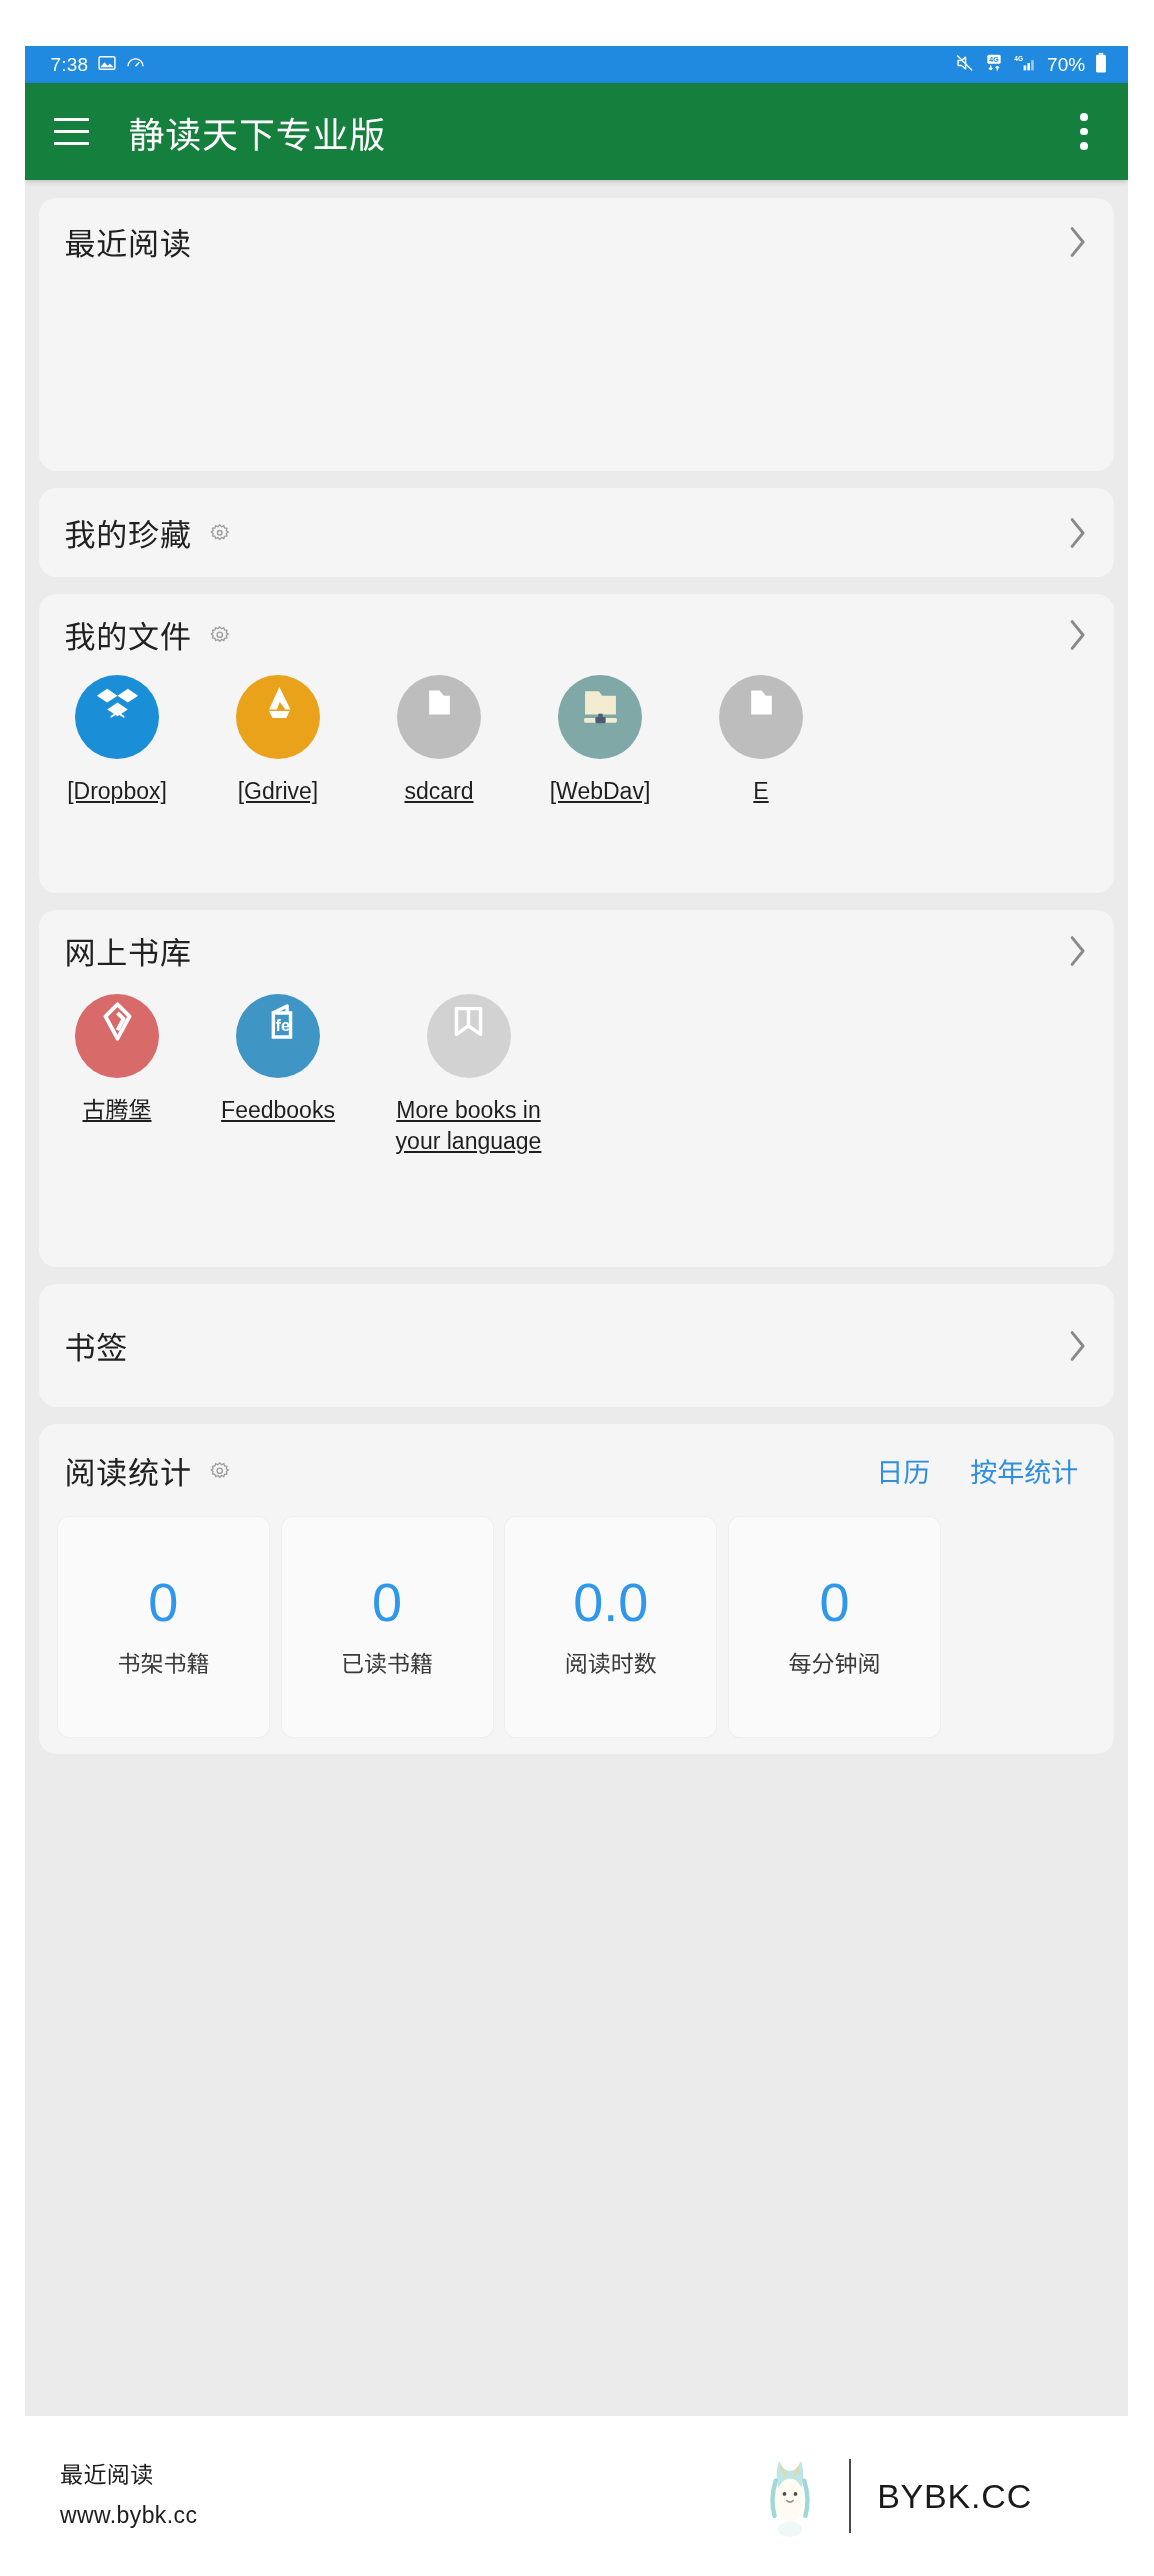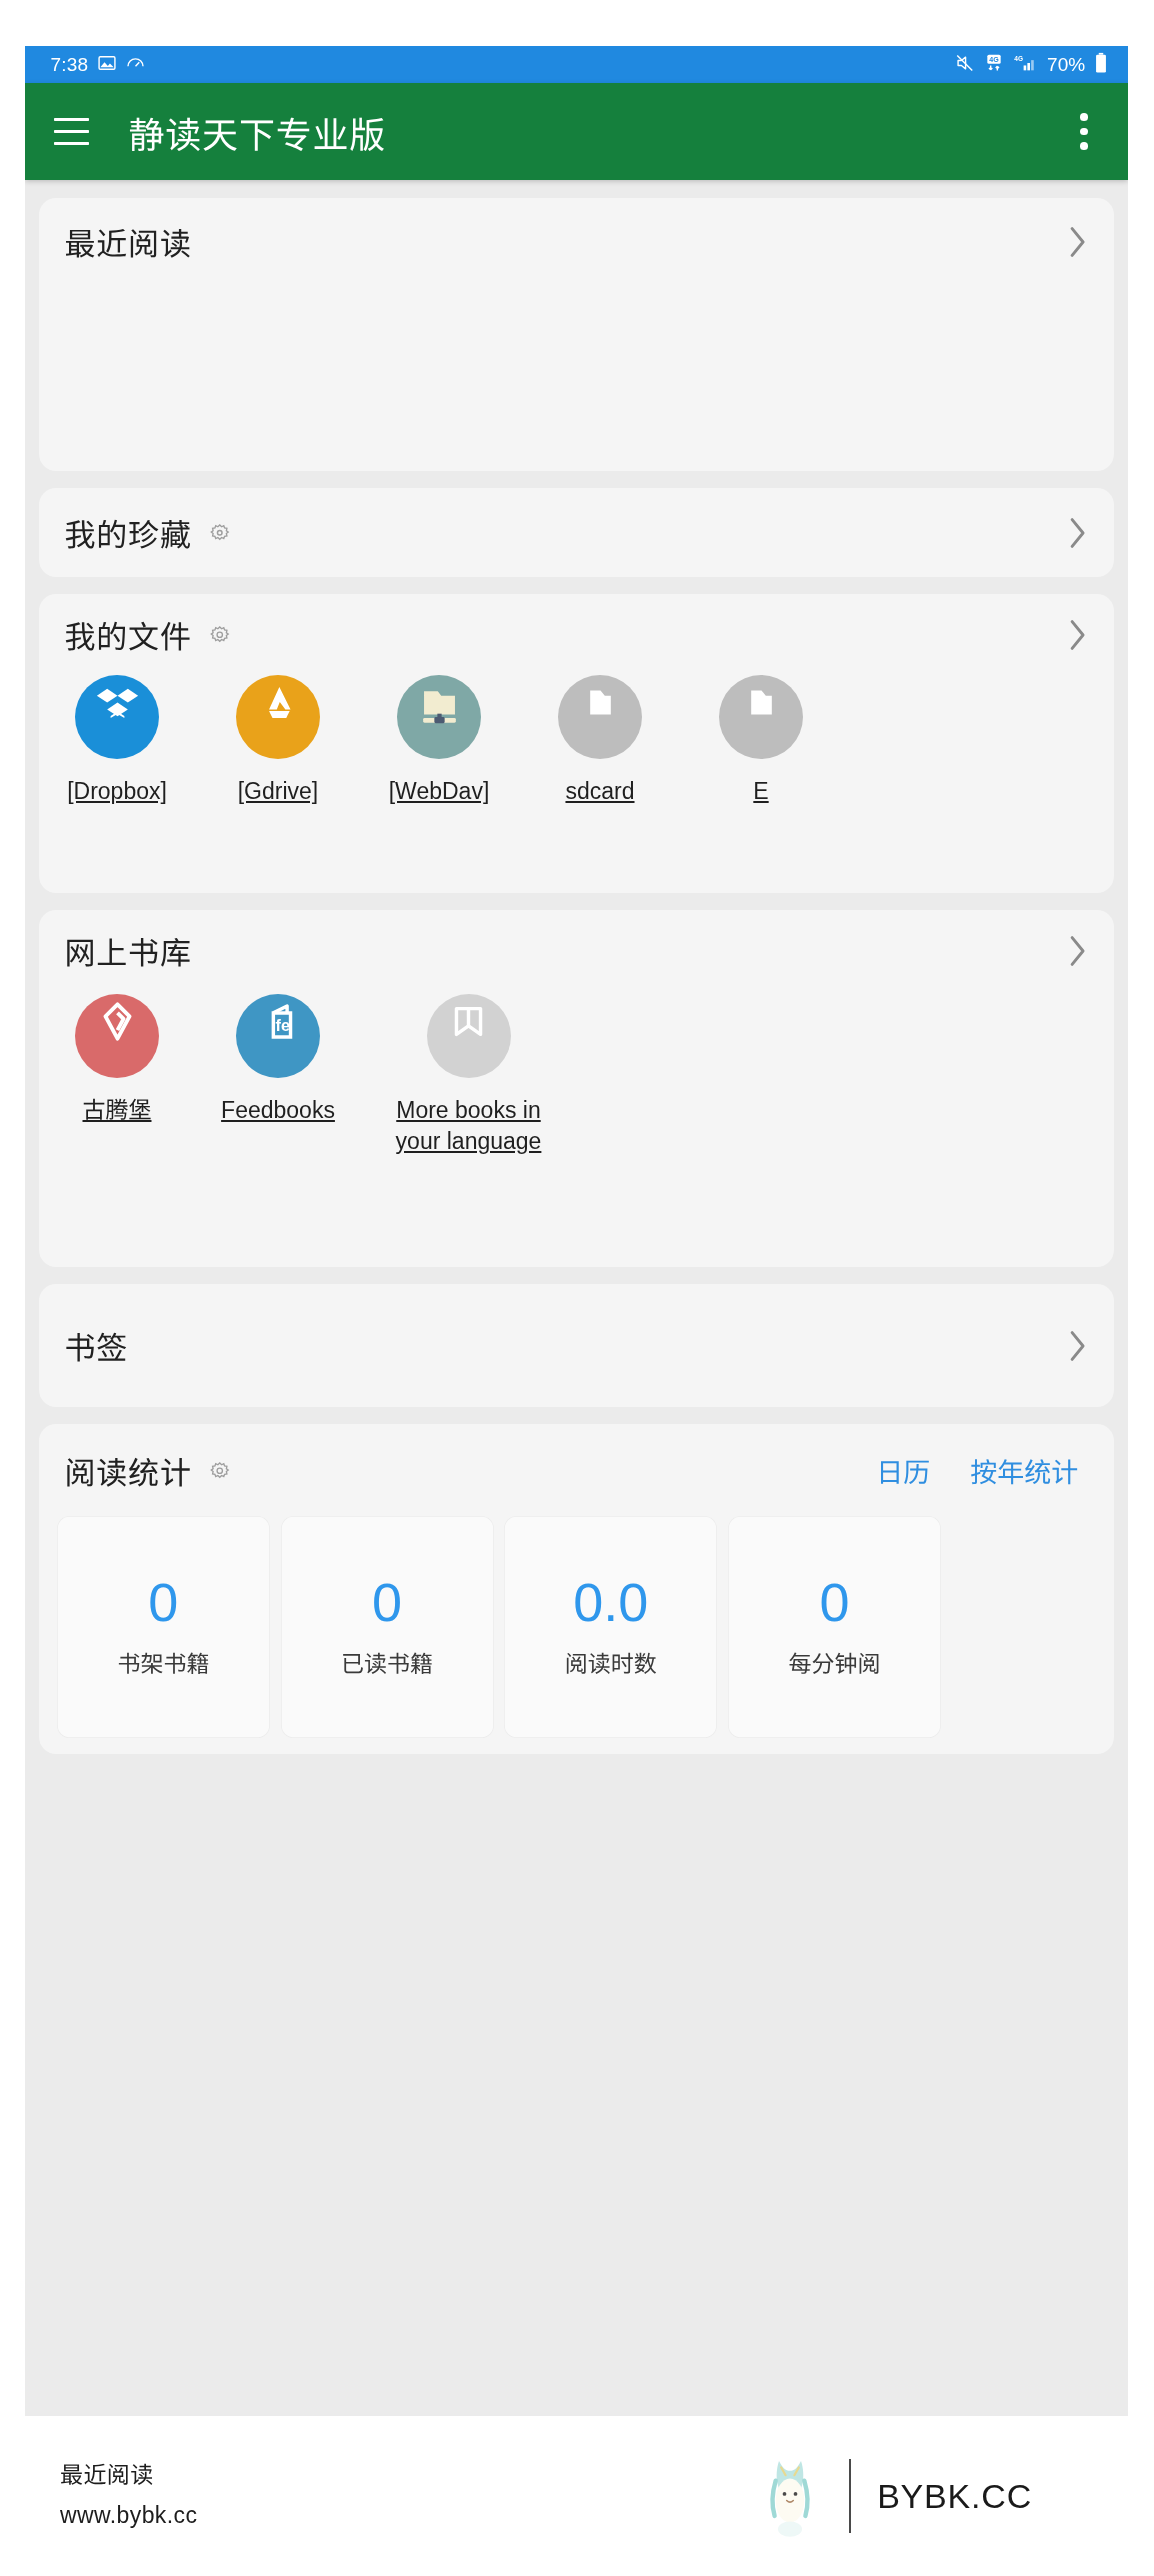--- a/index.html
+++ b/index.html
@@ -302,38 +302,38 @@
           <span class="ico" style="background:#e9a21a">
             <svg width="55" height="55" viewBox="0 0 64 64">
                 <path d="M33 14l-12 26h9l3.5-8.5L40 40h6z" fill="#fff"></path>
                 <path d="M21 42h24l-4 8H25z" fill="#fff"></path>
               </svg>
           </span>
           <span class="ico-label">[Gdrive]</span>
         </div>
 
         <div class="iconitem">
+          <span class="ico" style="background:#bdbdbd">
+            <svg width="55" height="55" viewBox="0 0 64 64">
+                <path d="M20 18h12l5 6h7v22H20z" fill="#fff"></path>
+              </svg>
+          </span>
+          <span class="ico-label">sdcard</span>
+        </div>
+
+        <div class="iconitem">
           <span class="ico" style="background:#7fa8a6">
             <svg width="55" height="55" viewBox="0 0 64 64">
               <path d="M14 19h16l4 5h16v22H14z" fill="#f2ecd0"></path>
               <rect x="29.5" y="45" width="5" height="6" fill="#4d5b72"></rect>
               <rect x="13" y="50" width="38" height="5.5" rx="1.6" fill="#f2ecd0"></rect>
               <rect x="26" y="49" width="12" height="7" rx="1.6" fill="#4d5b72"></rect>
             </svg>
           </span>
           <span class="ico-label">[WebDav]</span>
-        </div>
-
-        <div class="iconitem">
-          <span class="ico" style="background:#bdbdbd">
-            <svg width="55" height="55" viewBox="0 0 64 64">
-                <path d="M20 18h12l5 6h7v22H20z" fill="#fff"></path>
-              </svg>
-          </span>
-          <span class="ico-label">sdcard</span>
         </div>
 
         <div class="iconitem">
           <span class="ico" style="background:#bdbdbd">
             <svg width="55" height="55" viewBox="0 0 64 64">
                 <path d="M20 18h12l5 6h7v22H20z" fill="#fff"></path>
               </svg>
           </span>
           <span class="ico-label">E</span>
         </div>

